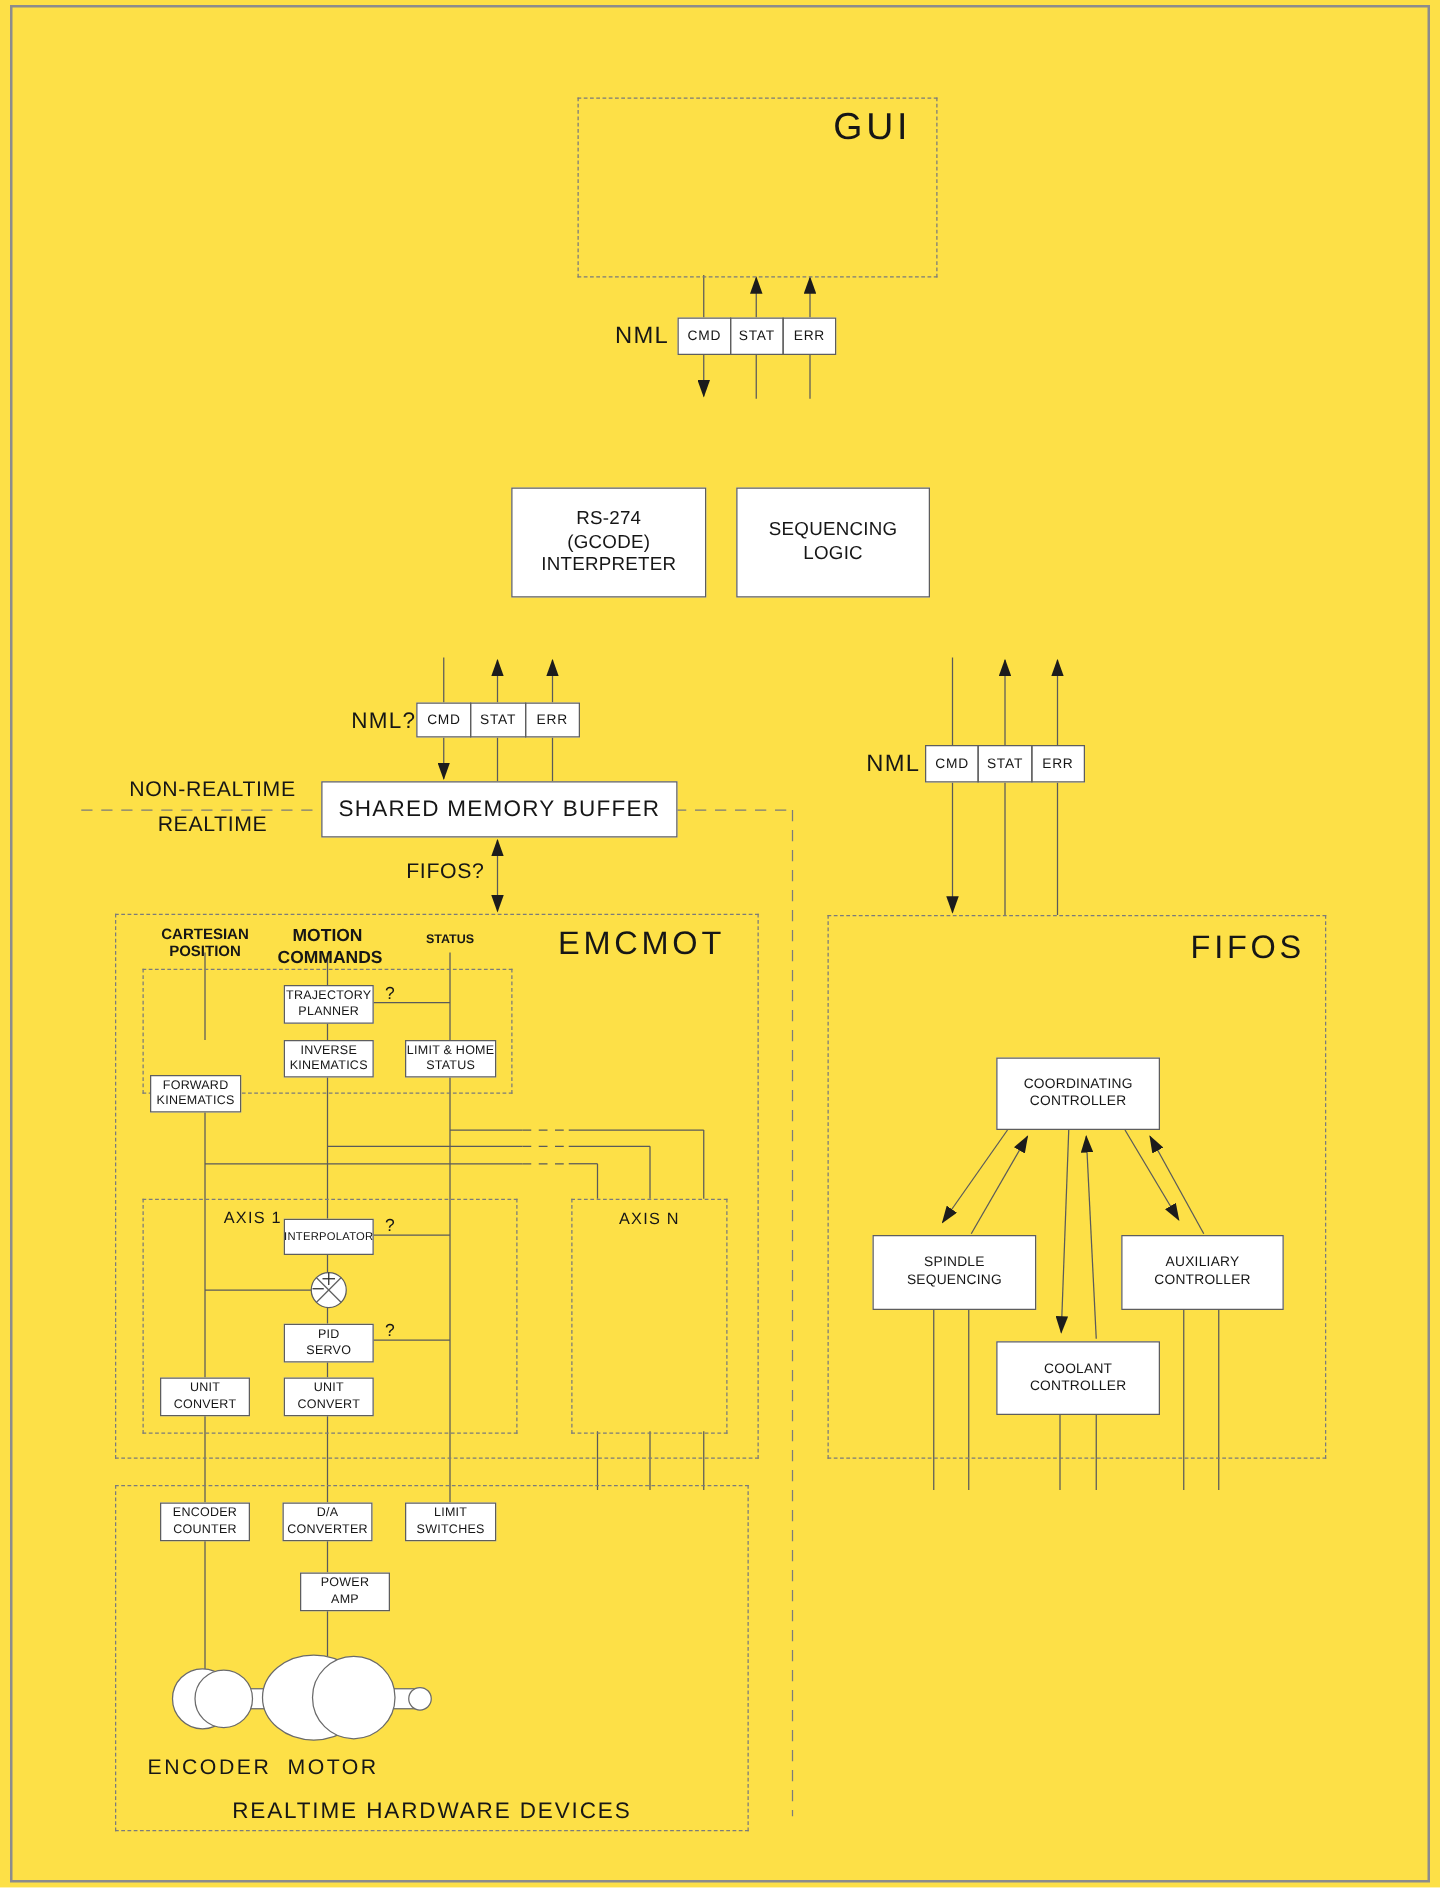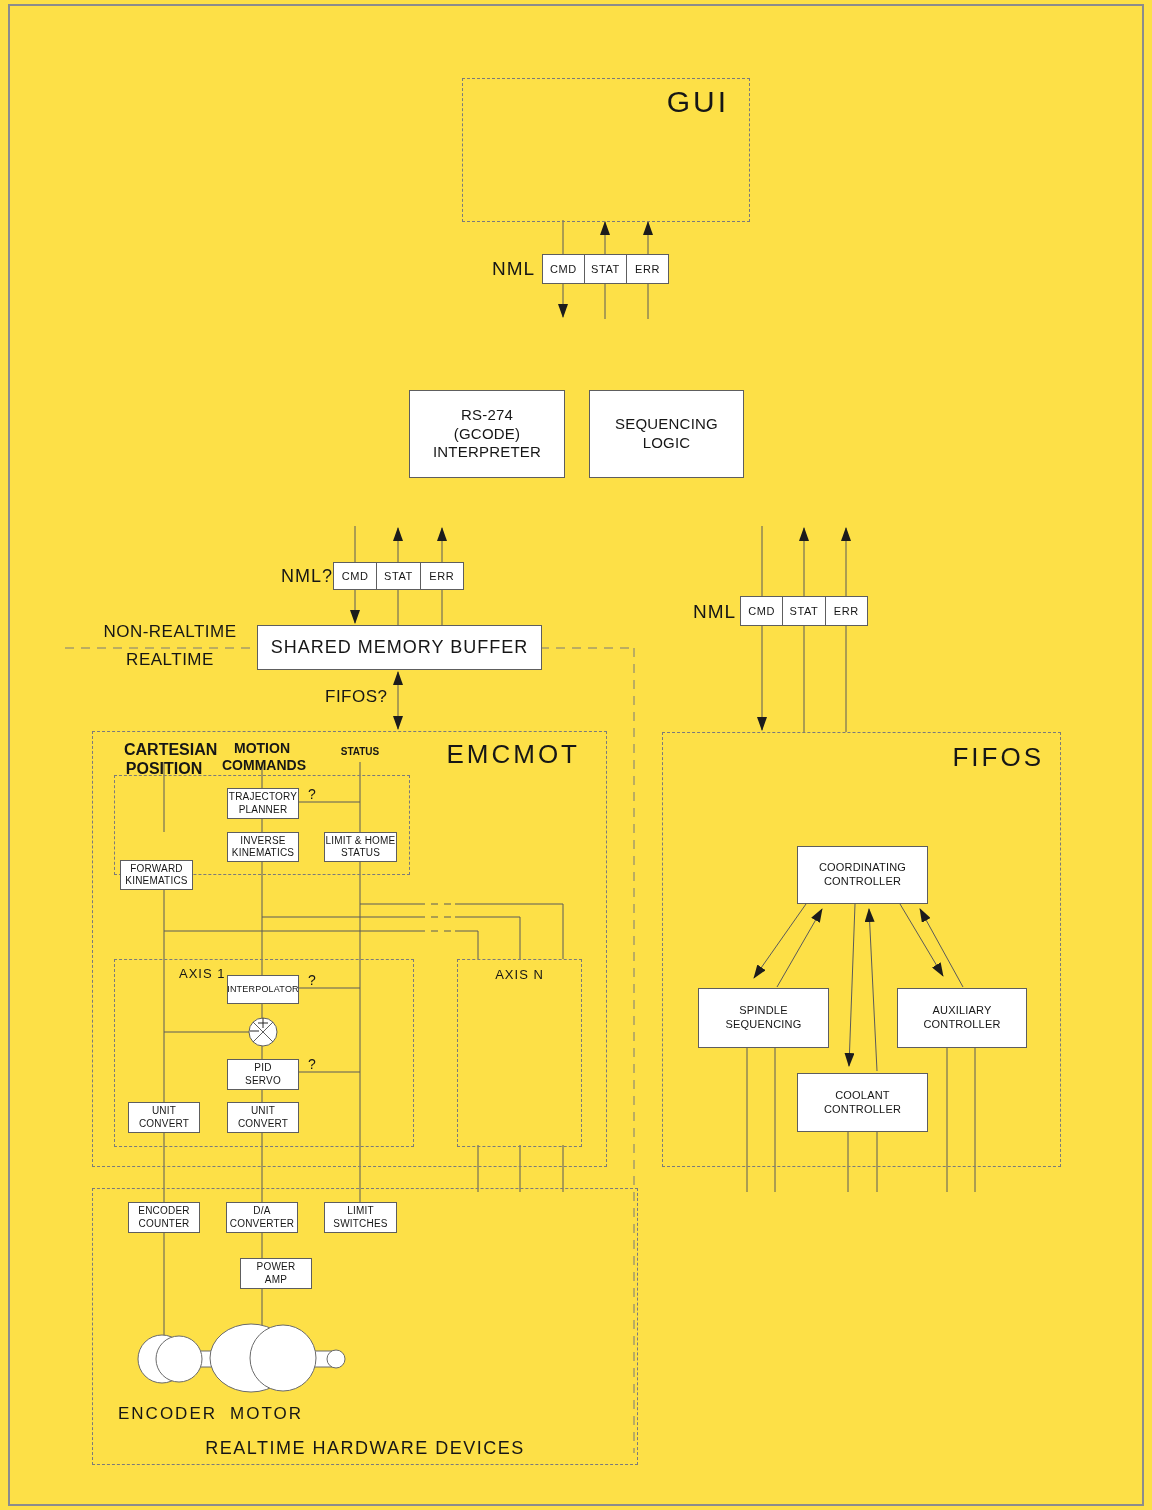--- a/index.html
+++ b/index.html
@@ -172,21 +172,21 @@
   <div class="dbox" style="left:114px;top:775px;width:294px;height:98px;"></div>
 
   <div class="dbox" style="left:114px;top:959px;width:298px;height:186px;">
     <div class="lbl" style="left:64px;top:6px;font-size:13px;letter-spacing:1px;">AXIS 1</div>
   </div>
 
   <div class="dbox" style="left:457px;top:959px;width:123px;height:186px;">
     <div class="lbl ctr" style="left:0;right:0;top:7px;font-size:13px;letter-spacing:1px;">AXIS N</div>
   </div>
 
-  <div class="dbox" style="left:92px;top:1188px;width:505px;height:275px;padding-left:39px;">
+  <div class="dbox" style="left:92px;top:1188px;width:505px;height:275px;">
     <div class="caption" style="bottom:5px;">REALTIME HARDWARE DEVICES</div>
   </div>
 
 
   <div class="lbl" style="left:492px;top:258px;font-size:19px;letter-spacing:1px;">NML</div>
   <div class="nmlrow" style="left:542px;top:254px;width:127px;height:30px;">
     <div class="nmlcell">CMD</div>
     <div class="nmlcell">STAT</div>
     <div class="nmlcell">ERR</div>
   </div>
@@ -210,21 +210,21 @@
 INTERPRETER</div>
   <div class="sbox" style="left:589px;top:390px;width:153px;height:86px;font-size:15px;">SEQUENCING
 LOGIC</div>
 
   <div class="lbl ctr" style="left:100px;top:622px;width:140px;font-size:17px;letter-spacing:0.5px;">NON-REALTIME</div>
   <div class="lbl ctr" style="left:100px;top:650px;width:140px;font-size:17px;letter-spacing:0.5px;">REALTIME</div>
 
   <div class="sbox" style="left:257px;top:625px;width:283px;height:43px;font-size:18px;letter-spacing:1px;">SHARED MEMORY BUFFER</div>
   <div class="lbl" style="left:325px;top:687px;font-size:17px;letter-spacing:0.5px;">FIFOS?</div>
 
-  <div class="lbl ctr" style="left:124px;top:740px;width:80px;font-size:16px;font-weight:bold;">CARTESIAN
+  <div class="lbl ctr" style="left:124px;top:740px;width:80px;font-size:12px;font-weight:bold;">CARTESIAN
 POSITION</div>
   <div class="lbl ctr" style="left:222px;top:740px;width:80px;font-size:14px;font-weight:bold;">MOTION
 COMMANDS</div>
   <div class="lbl ctr" style="left:320px;top:746px;width:80px;font-size:10px;font-weight:bold;">STATUS</div>
 
   <div class="sbox" style="left:227px;top:788px;width:70px;height:29px;font-size:10px;">TRAJECTORY
 PLANNER</div>
   <div class="sbox" style="left:120px;top:832px;width:71px;height:28px;font-size:10px;margin-top:28px;">FORWARD
 KINEMATICS</div>
   <div class="sbox" style="left:227px;top:832px;width:70px;height:28px;font-size:10px;">INVERSE

